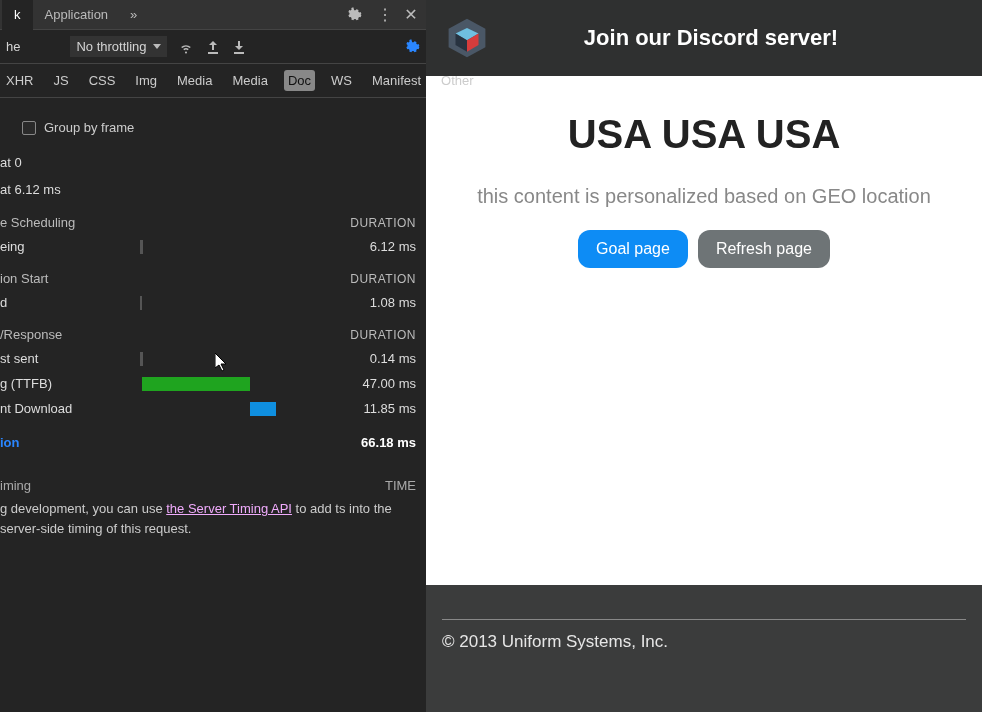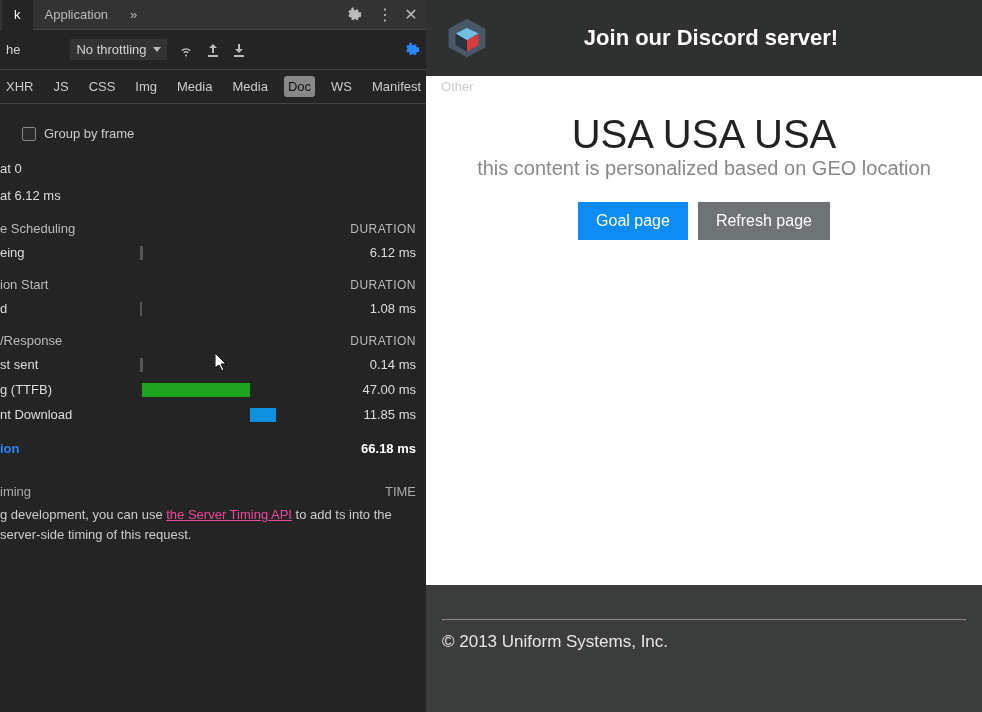--- a/index.html
+++ b/index.html
@@ -34,21 +34,21 @@
   display: flex;
   align-items: center;
 }
 .dt-tab.active { background: #242424; color: #fff; }
 .dt-tab-more { padding: 6px 10px; color: #bbb; cursor: pointer; }
 .spacer { flex: 1; }
 .dt-tab-icon { width: 26px; text-align: center; color: #bbb; cursor: pointer; font-size: 16px; }
 
 
 .dt-toolbar {
-  height: 40px;
+  height: 34px;
   display: flex;
   align-items: center;
   gap: 10px;
   padding: 0 6px;
   border-bottom: 1px solid #444;
 }
 .dt-tool-select {
   background: #333;
   border: none;
   color: #d4d4d4;
@@ -146,21 +146,21 @@
   display: flex;
   justify-content: space-between;
   padding: 14px 0 6px 0;
   color: #aaa;
 }
 .server-timing-text {
   color: #ccc;
   line-height: 1.55;
   padding-bottom: 8px;
 }
-.server-timing-text a { color: #ec4899; text-decoration: underline; cursor: pointer; }
+.server-timing-text a { color: #f0abfc; text-decoration: underline; cursor: pointer; }
 .cursor-arrow {
   position: absolute;
   left: 215px;
   top: 353px;
   pointer-events: none;
 }
 
 
 .site {
   flex: 1;
@@ -191,34 +191,35 @@
 .site-main {
   flex: 1;
   background: #fff;
   display: flex;
   flex-direction: column;
   align-items: center;
   padding-top: 36px;
 }
 .site-title {
   font-size: 40px;
-  font-weight: 400;
+  font-weight: 700;
   color: #222;
+  margin-bottom: 28px;
 }
 .site-sub {
   font-size: 20px;
   font-weight: 300;
   color: #888;
   margin-bottom: 22px;
 }
 .site-buttons { display: flex; gap: 10px; }
 .btn {
   padding: 10px 18px;
   border: none;
-  border-radius: 0;
+  border-radius: 12px;
   font-size: 16px;
   font-weight: 500;
   cursor: pointer;
   color: #fff;
 }
 .btn.primary { background: #0d8cf5; }
 .btn.secondary { background: #6e7476; }
 .site-footer {
   background: #3b3c3c;
   color: #e6e6e6;

